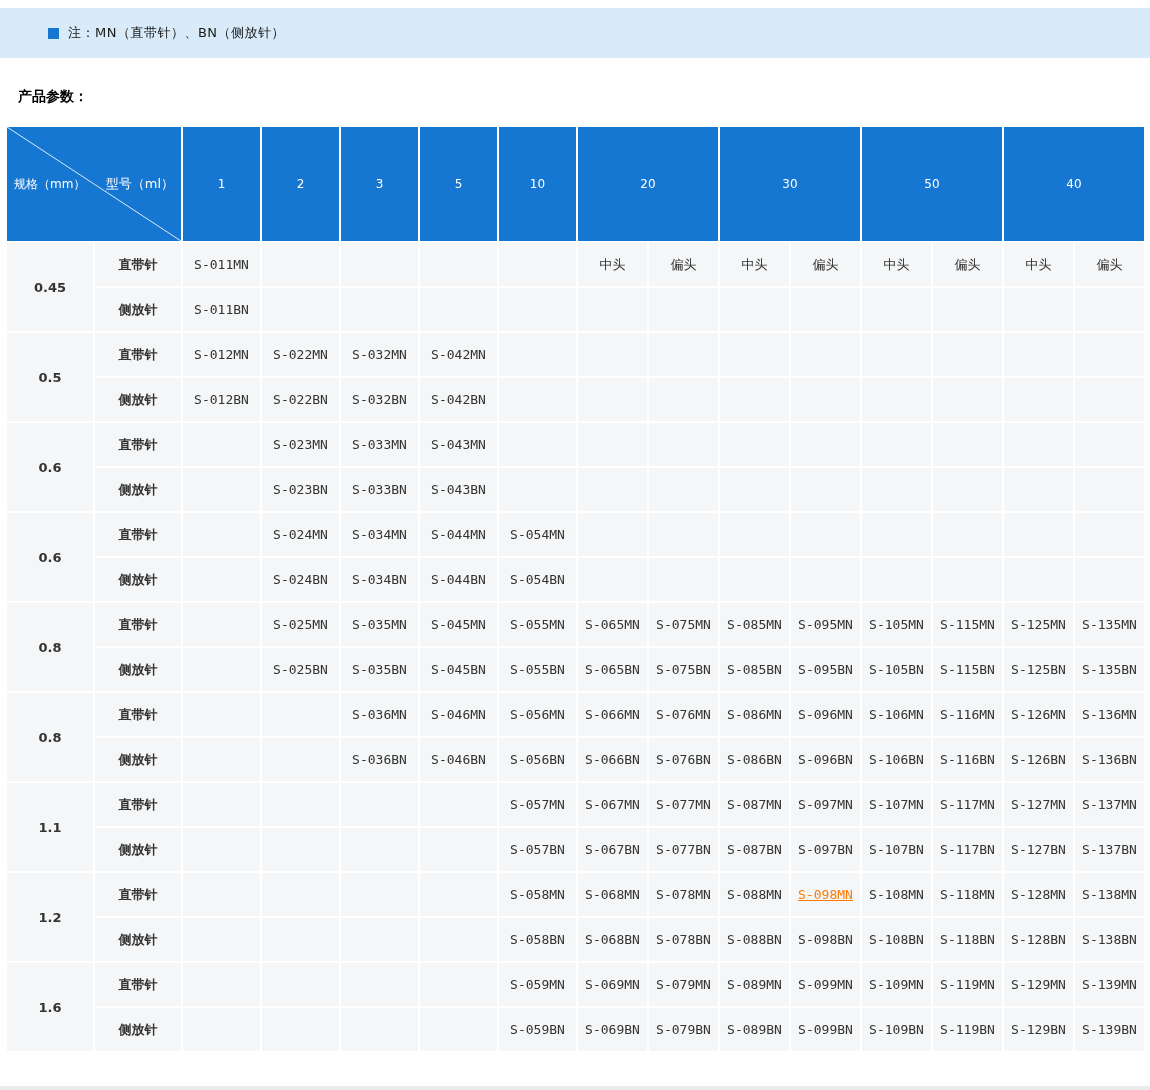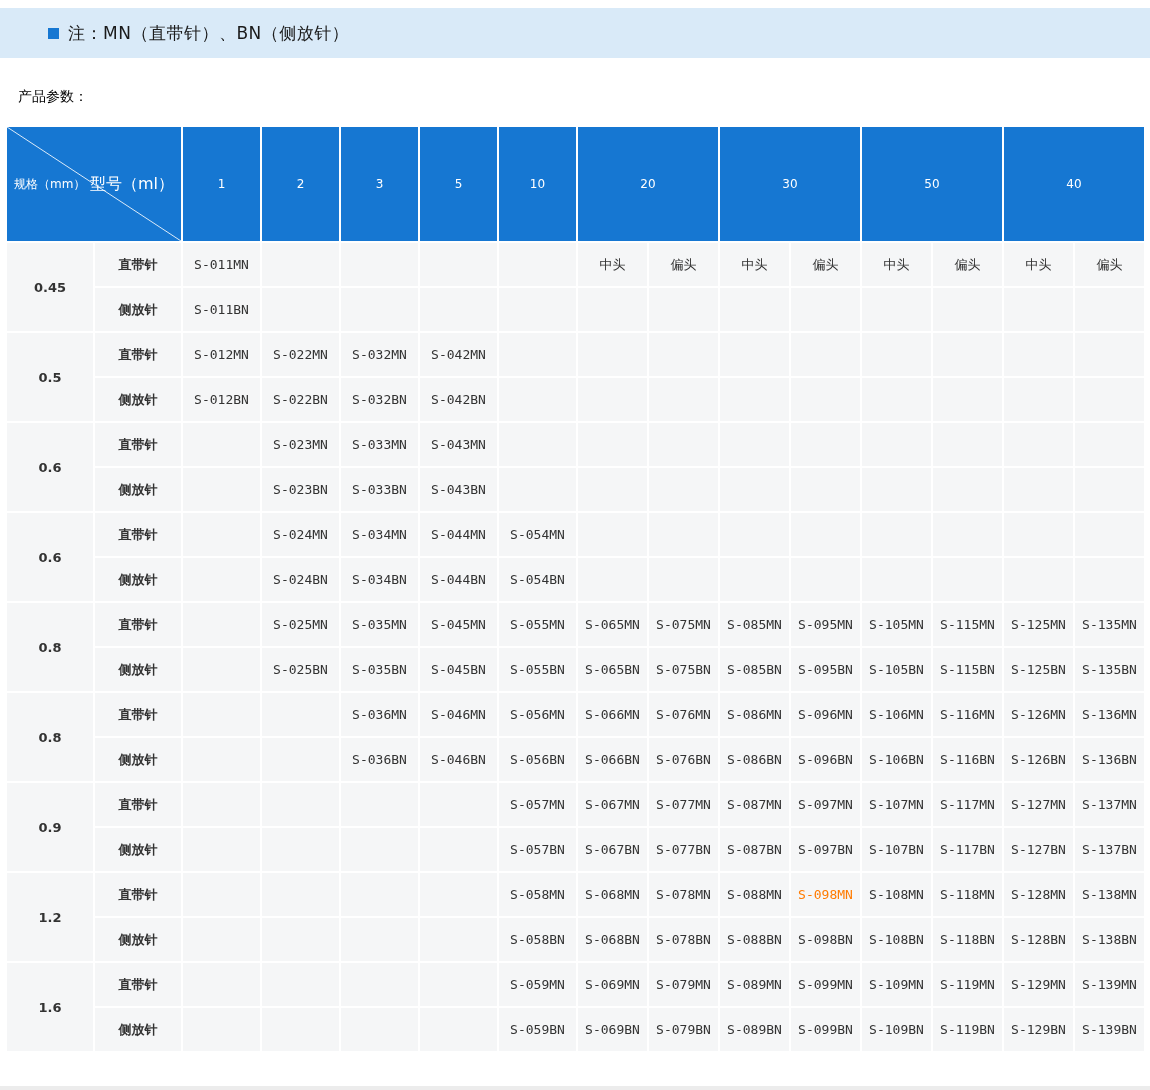--- a/index.html
+++ b/index.html
@@ -14,55 +14,55 @@
     position: absolute; top: 8px; left: 0;
     width: 1150px; height: 50px;
     background: var(--banner-blue, #d9eaf8);
     display: flex; align-items: center;
   }
   .note-square {
     width: 11px; height: 11px;
     background: var(--header-blue, #1677d2);
     margin-left: 48px; flex: 0 0 auto;
   }
-  .note-text { margin-left: 9px; font-size: 17px; color: #1a1a1a; letter-spacing: 0.5px; }
+  .note-text { margin-left: 9px; font-size: 13px; color: #1a1a1a; letter-spacing: 0.5px; }
   .section-title {
     position: absolute; top: 88px; left: 18px;
-    font-size: 14px; font-weight: normal; color: #000;
+    font-size: 14px; font-weight: bold; color: #000;
   }
   table.spec-table {
     position: absolute; top: 125px; left: 5px;
     width: 1140px;
     border-collapse: separate; border-spacing: 2px;
     table-layout: fixed;
     background: #ffffff;
   }
   .spec-table thead th {
     background: var(--header-blue, #1677d2);
     color: #ffffff; font-weight: normal;
     font-size: 12px; height: 114px; padding: 0;
     text-align: center; vertical-align: middle;
   }
   th.corner { position: relative; margin-top: 44px; }
   th.corner svg { position: absolute; left: 0; top: 0; width: 100%; height: 100%; display: block; }
   th.corner line { stroke: rgba(255,255,255,0.85); stroke-width: 1; vector-effect: non-scaling-stroke; }
   .corner-left  { position: absolute; left: 7px;  top: 50%; transform: translateY(-50%); font-size: 12px; white-space: nowrap; }
-  .corner-right { position: absolute; right: 7px; top: 50%; transform: translateY(-50%); font-size: 16px; white-space: nowrap; }
+  .corner-right { position: absolute; right: 7px; top: 50%; transform: translateY(-50%); font-size: 13px; white-space: nowrap; }
   .spec-table tbody td {
     background: #f5f6f7;
     height: 43px; padding: 0;
     text-align: center; vertical-align: middle;
     font-size: 13px; color: #333333;
     overflow: hidden; white-space: nowrap;
   }
   td.spec     { font-weight: bold; color: #222222; }
   td.rowlabel { font-weight: bold; color: #222222; }
   td.subhead  { font-weight: normal; color: #222222; }
   td.model    { font-family: "DejaVu Sans Mono", "Liberation Mono", monospace; font-size: 12.5px; color: #333333; }
-  td.model.highlight { color: var(--highlight-orange, #ff7b00); }
+  td.model.highlight { color: var(--highlight-orange, #ff7b00); text-decoration: underline; }
   .bottom-strip {
     position: absolute; left: 0; bottom: 0;
     width: 1150px; height: 4px; background: #ececec;
   }
 </style>
 </head>
 <body>
 
 <div class="note-banner">
   <span class="note-square"></span>
@@ -302,21 +302,21 @@
         <td class="model">S-066BN</td>
         <td class="model">S-076BN</td>
         <td class="model">S-086BN</td>
         <td class="model">S-096BN</td>
         <td class="model">S-106BN</td>
         <td class="model">S-116BN</td>
         <td class="model">S-126BN</td>
         <td class="model">S-136BN</td>
       </tr>
       <tr>
-        <td rowspan="2" class="spec">0.9</td>
+        <td rowspan="2" class="spec">1.1</td>
         <td class="rowlabel">直带针</td>
         <td></td>
         <td></td>
         <td></td>
         <td></td>
         <td class="model">S-057MN</td>
         <td class="model">S-067MN</td>
         <td class="model">S-077MN</td>
         <td class="model">S-087MN</td>
         <td class="model">S-097MN</td>

